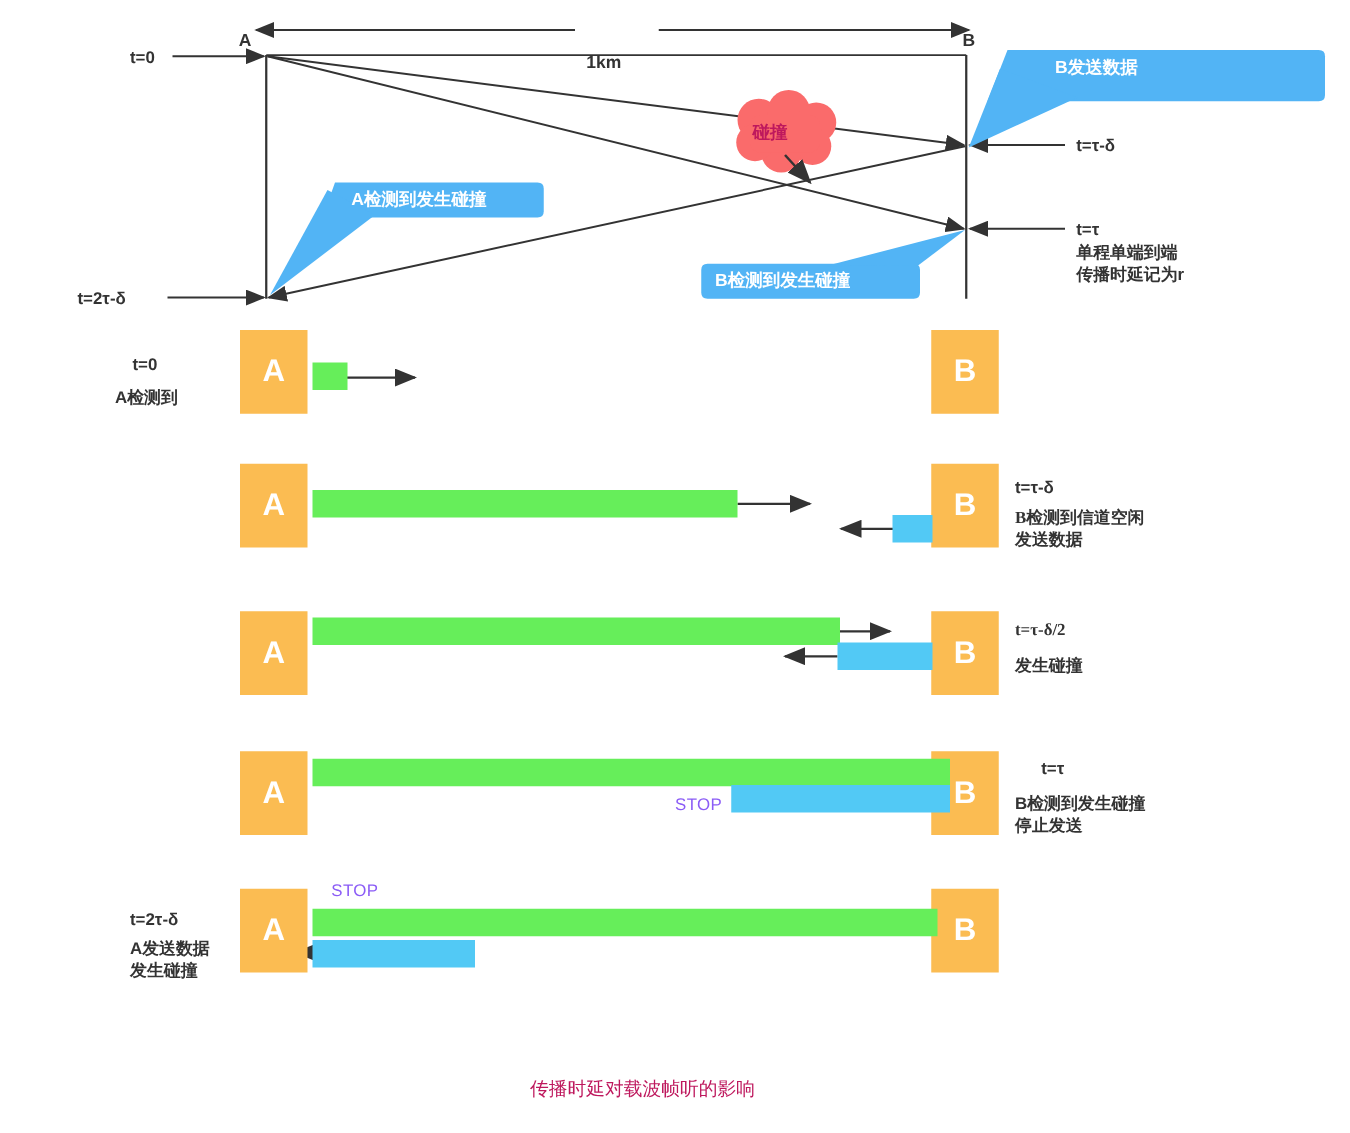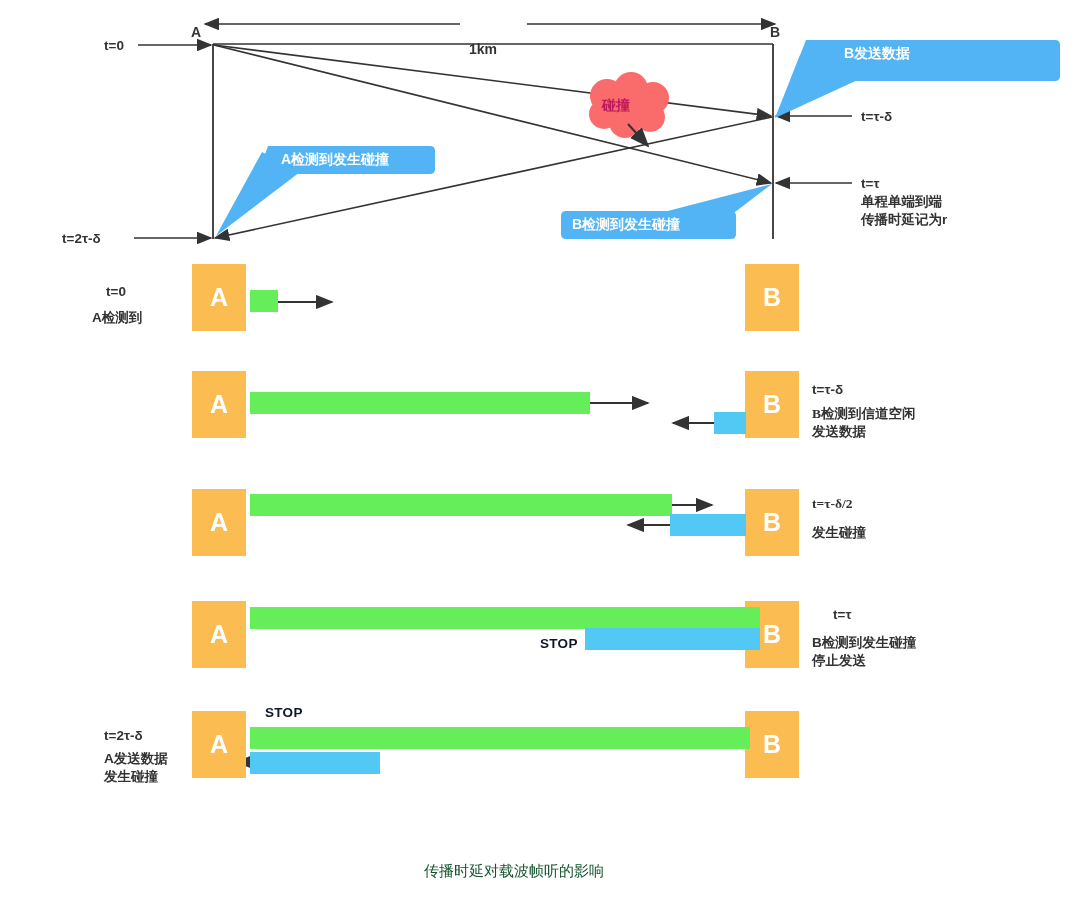--- a/index.html
+++ b/index.html
@@ -7,23 +7,23 @@
   .stage{position:relative;width:1080px;height:906px;}
   svg.layer{position:absolute;left:0;top:0;width:1080px;height:906px;overflow:visible;}
   .lbl{position:absolute;font-weight:bold;color:#333;line-height:1.35;white-space:pre;}
   .lbl-14{font-size:13.5px;}
   .lbl-15{font-size:14px;}
   .node{position:absolute;background:#FBBC52;display:flex;align-items:center;justify-content:center;color:#fff;font-weight:bold;font-size:25px;}
   .bar-green{position:absolute;background:#66EE5A;}
   .bar-blue{position:absolute;background:#52C9F5;}
   .callout-text{position:absolute;color:#fff;font-weight:bold;font-size:14px;white-space:pre;}
   .cloud-text{position:absolute;color:#be185d;font-weight:bold;font-size:14px;white-space:pre;}
-  .caption{position:absolute;font-size:15px;color:#14532d;white-space:pre;font-weight:normal;}
+  .caption{position:absolute;font-size:15px;color:#be185d;white-space:pre;font-weight:normal;}
   .ab-tag{position:absolute;font-size:14px;font-weight:bold;color:#333;}
-  .stop{position:absolute;font-size:13.5px;font-weight:bold;color:#0f172a;letter-spacing:.3px;}
+  .stop{position:absolute;font-size:13.5px;font-weight:normal;color:#8b5cf6;letter-spacing:.3px;}
 </style>
 </head>
 <body>
 
 <div class="stage">
 
   <svg class="layer">
     <defs>
       <marker id="arrEnd" markerWidth="10" markerHeight="8" refX="9" refY="4" orient="auto">
         <path d="M0,0 L10,4 L0,8 Z" fill="#333"></path>

